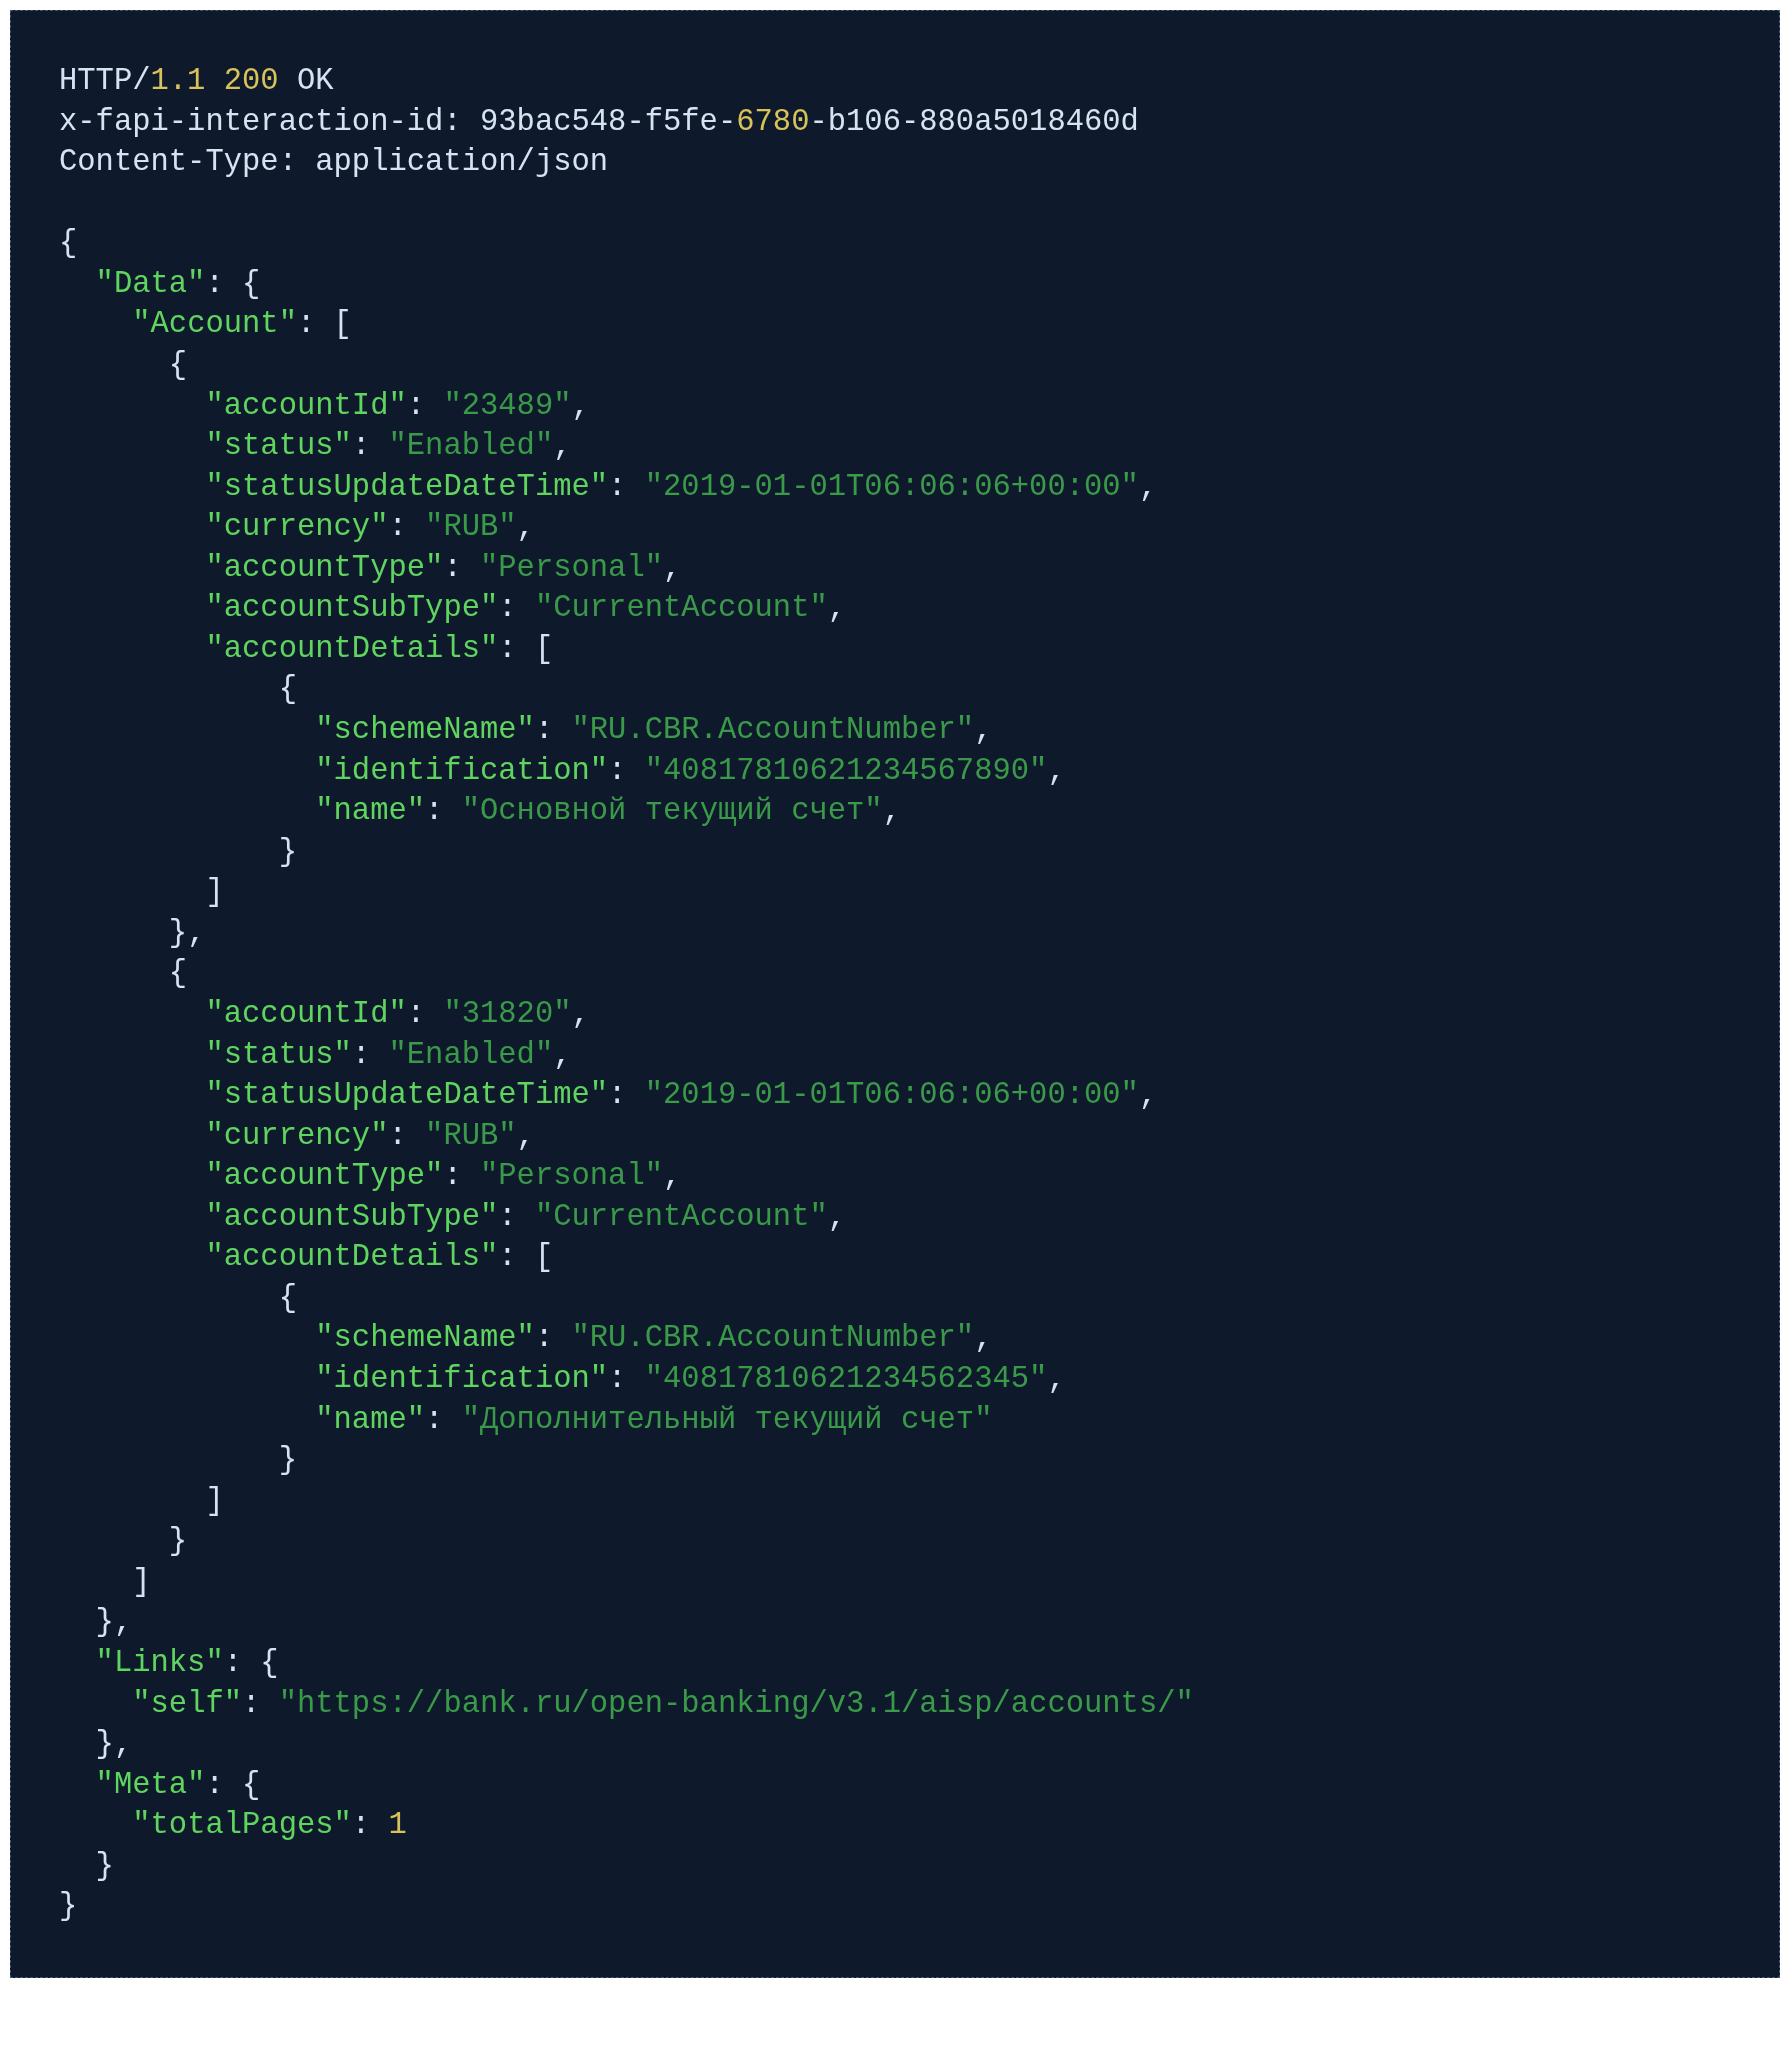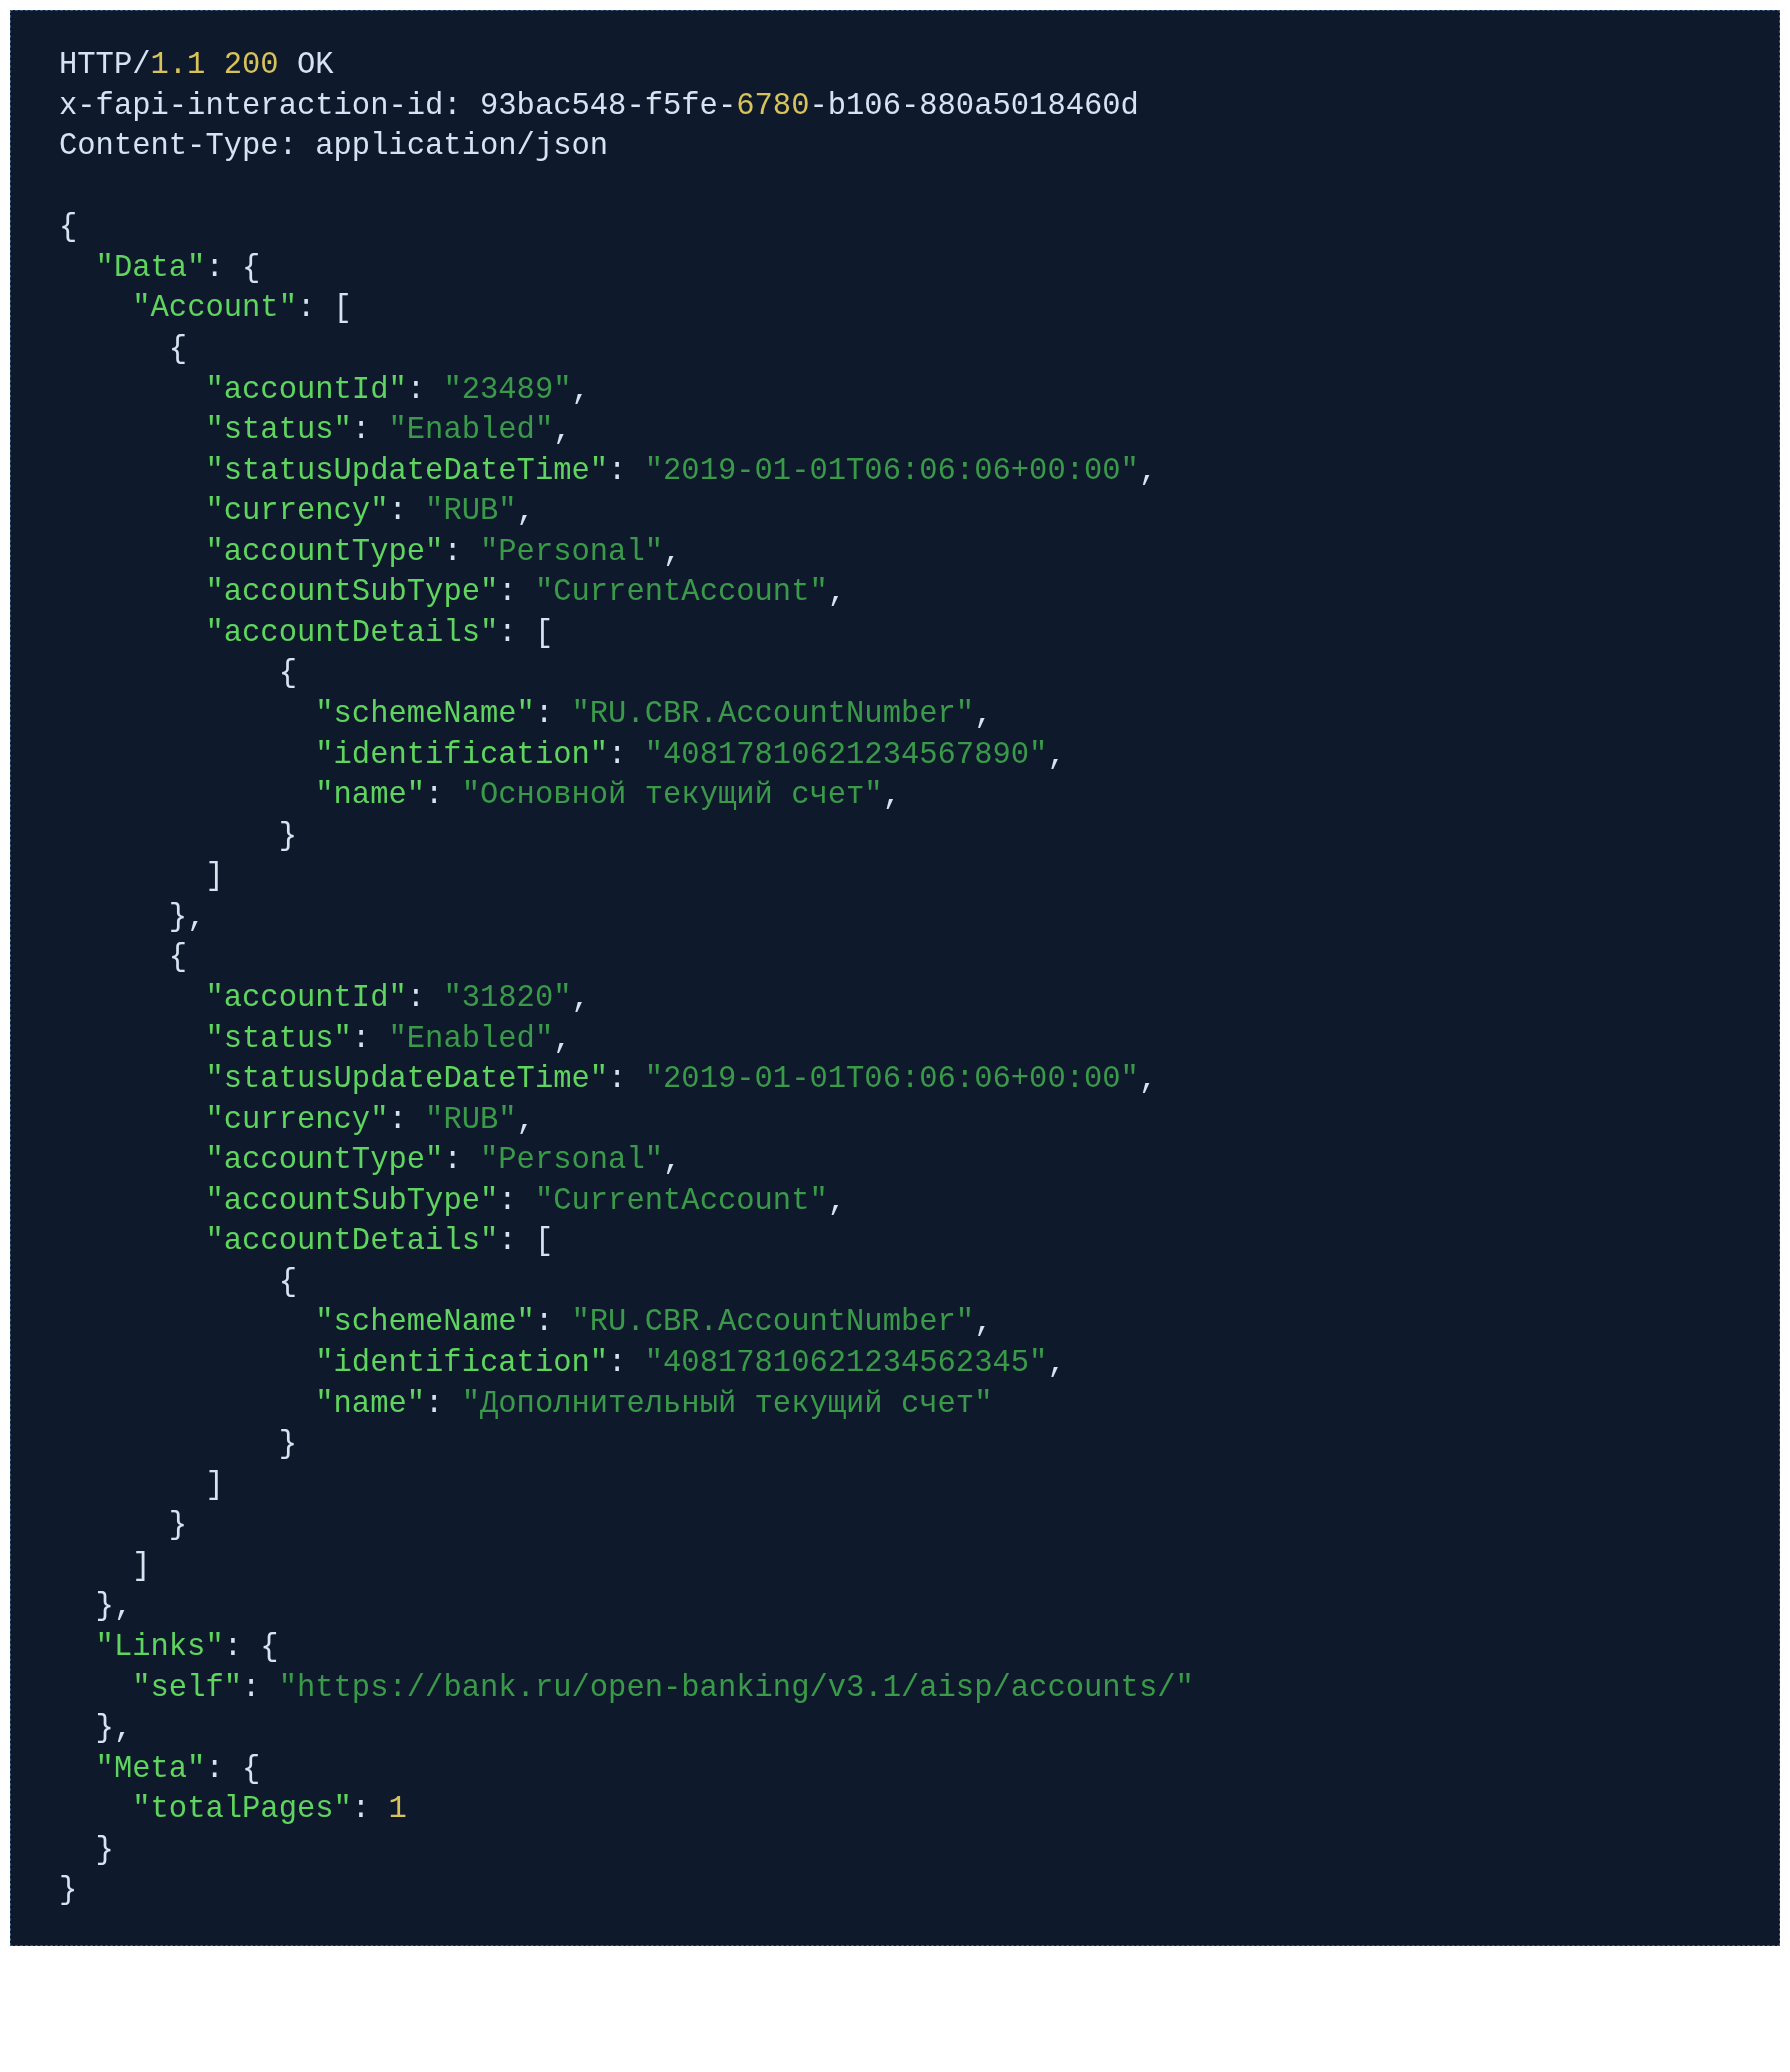--- a/index.html
+++ b/index.html
@@ -4,21 +4,21 @@
 <style>
   html, body {
     margin: 0;
     padding: 0;
     background: #fff;
   }
   .code-panel {
     background: #0e1a2b;
     border: 1px dashed #3a5a7a;
     margin: 10px;
-    padding: 34px 48px;
+    padding: 50px 48px;
     font-family: "Consolas", "Menlo", "Courier New", monospace;
     font-size: 30.5px;
     line-height: 1.33;
     color: #d6e4f2;
     white-space: pre;
     box-sizing: border-box;
     width: 1770px;
   }
   .t  { color: #d6e4f2; }   
   .n  { color: #d8c25a; }   

